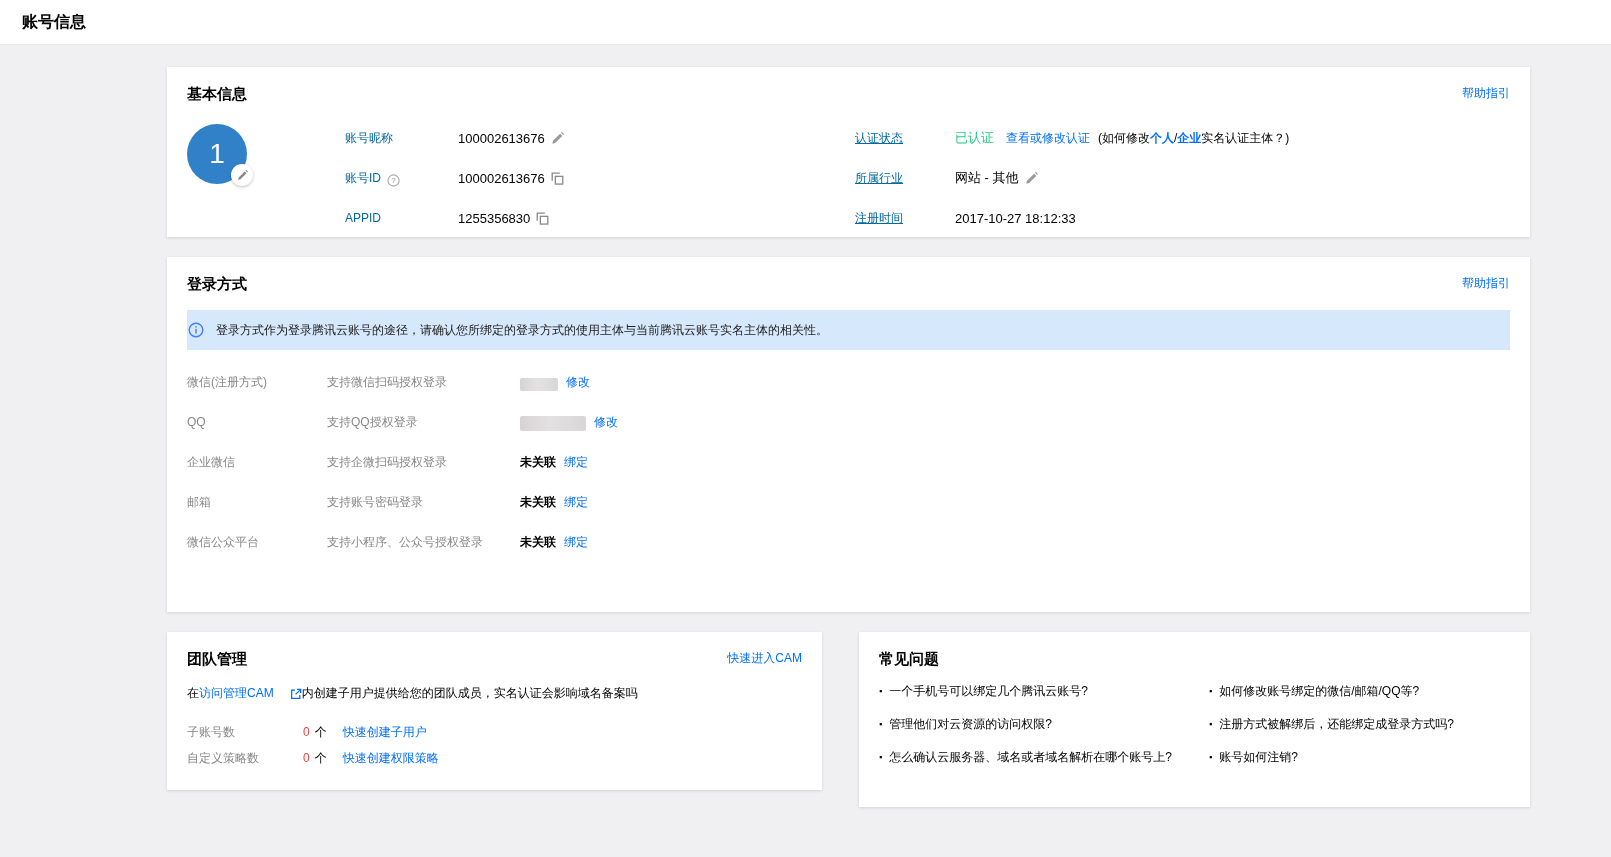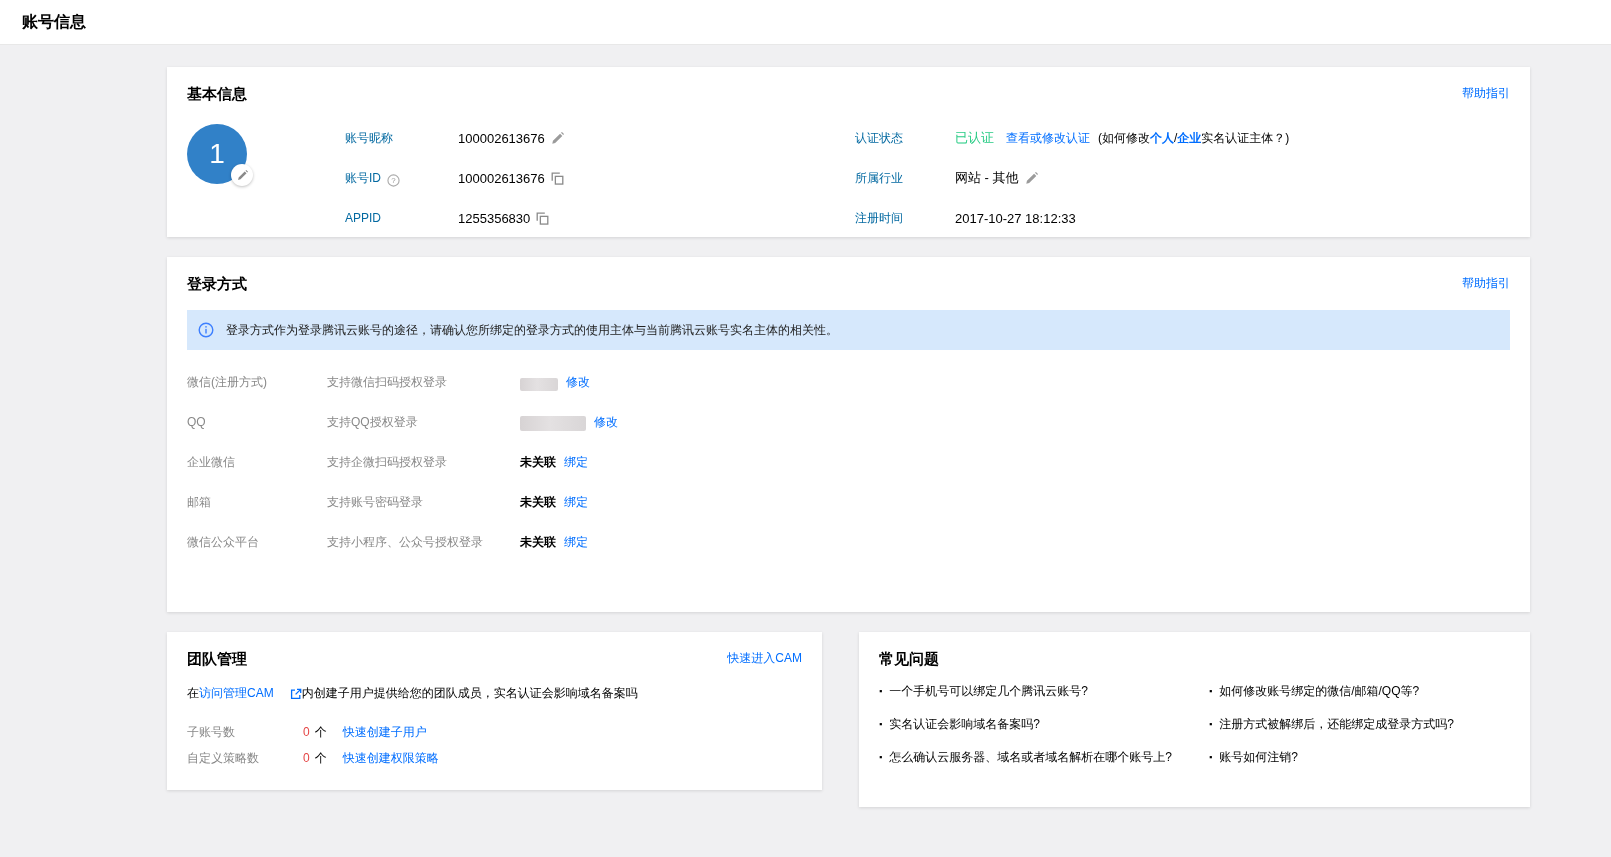--- a/index.html
+++ b/index.html
@@ -42,33 +42,33 @@
   .avatar-edit {
     position:absolute; right:-6px; bottom:-2px; width:22px; height:22px;
     background:#fff; border-radius:50%; box-shadow:0 1px 3px rgba(0,0,0,0.25);
     display:flex; align-items:center; justify-content:center; cursor:pointer;
   }
   .info-col { display:flex; flex-direction:column; }
   .info-col-left { width:510px; flex:0 0 510px; }
   .info-col-right { flex:1; }
   .info-row { height:40px; display:flex; align-items:center; }
   .ilabel { color:#0369a1; width:113px; flex:0 0 113px; display:inline-flex; align-items:flex-end; }
-  .info-col-right .ilabel { width:100px; flex:0 0 100px; }
+  .info-col-right .ilabel { width:100px; flex:0 0 100px;text-decoration:underline; }
   .ival { color:#000; font-size:13px; display:inline-flex; align-items:center; }
   .green { color: var(--success, #29cc85); margin-right:12px; }
   .ival .link { margin-right:8px; font-size:12px; }
   .note { font-size:12px; color:#000; }
   .note .link { margin:0;font-weight:bold; }
 
   
   .card-login { height:355px; }
   .subtitle { margin:14px 0 0 0; color:#888; }
   .banner {
     margin-top:16px; height:40px; background: var(--banner-bg, #d6e8fc);
-    display:flex; align-items:center; padding:0 11px; color:#222;
+    display:flex; align-items:center; padding:0 1px; color:#222;
   }
   .banner .bicon { display:inline-flex; margin-right:12px; }
   .login-rows { margin-top:12px; }
   .login-row { height:40px; display:flex; align-items:center; }
   .lname { color:#888; width:140px; flex:0 0 140px; }
   .ldesc { color:#888; width:193px; flex:0 0 193px; }
   .lval { display:inline-flex; align-items:flex-end; gap:8px;font-family:Liberation Mono, monospace; }
   .bold { font-weight:bold; color:#000; }
   .mask {
     display:inline-block; width:50px; height:14px; border-radius:2px;
@@ -314,21 +314,21 @@
     </section>
 
     <section class="card card-faq">
       <div class="card-head">
         <h2>常见问题</h2>
       </div>
       <div class="faq-cols">
         <ul class="faq-col faq-col1">
 
         <li class="faq-item">一个手机号可以绑定几个腾讯云账号?</li>
-            <li class="faq-item">实名认证会影响域名备案吗?</li>
+            <li class="faq-item">管理他们对云资源的访问权限?</li>
             <li class="faq-item">怎么确认云服务器、域名或者域名解析在哪个账号上?</li>
           </ul>
         <ul class="faq-col faq-col2">
 
         <li class="faq-item">如何修改账号绑定的微信/邮箱/QQ等?</li>
             <li class="faq-item">注册方式被解绑后，还能绑定成登录方式吗?</li>
             <li class="faq-item">账号如何注销?</li>
           </ul>
       </div>
     </section>

